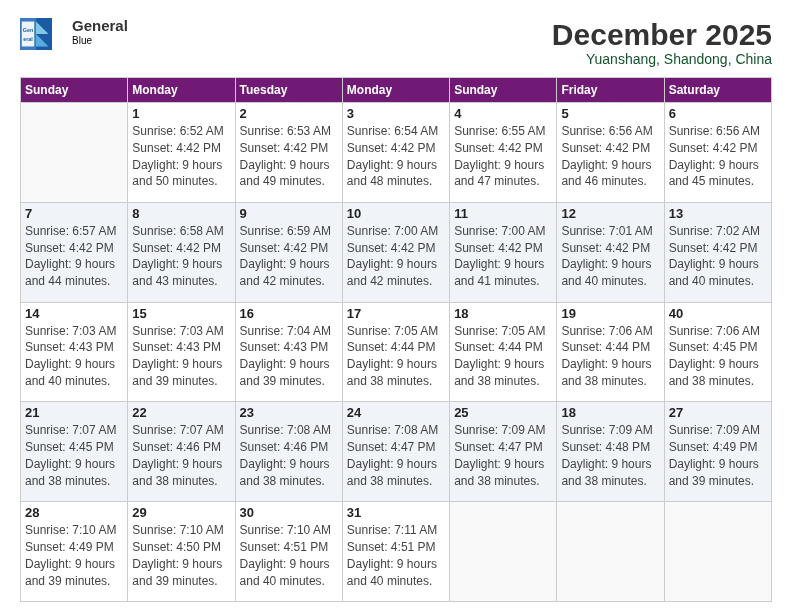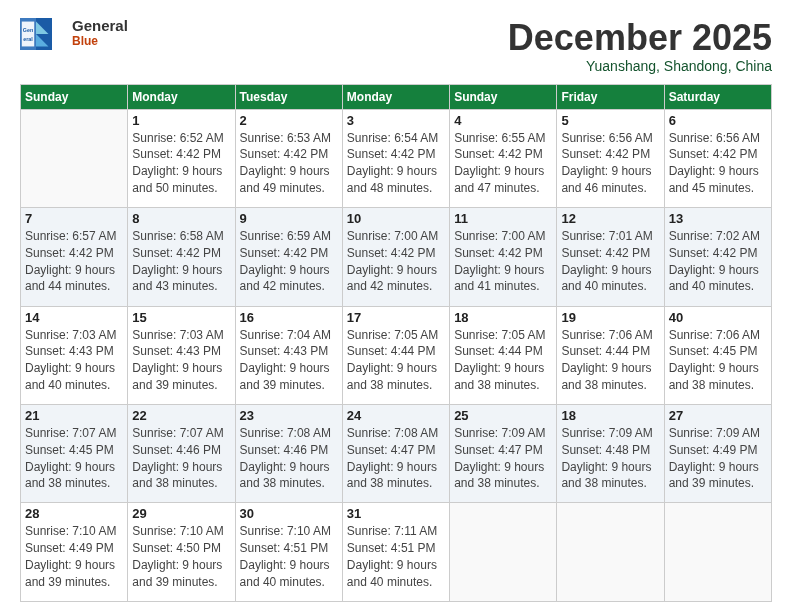--- a/index.html
+++ b/index.html
@@ -32,48 +32,48 @@
       display: flex;
       flex-direction: column;
       line-height: 1.1;
     }
     .logo-general {
       font-size: 15px;
       font-weight: bold;
       color: #333;
     }
     .logo-blue {
-      font-size: 12px;
-      font-weight: bold;
-      color: #c2410c;
+      font-size: 10px;
+      font-weight: normal;
+      color: #000000;
     }
     .logo-icon {
       width: 32px;
       height: 32px;
     }
     .title-block {
       text-align: right;
     }
     .month-title {
-      font-size: 36px;
+      font-size: 30px;
       font-weight: bold;
       color: #333;
       line-height: 1.1;
     }
     .location {
       font-size: 14px;
       color: #14532d;
     }
     .calendar {
       width: 100%;
       border-collapse: collapse;
       flex: 1;
     }
     .calendar th {
-      background-color: #15803d;
+      background-color: #701a75;
       color: white;
       font-size: 12px;
       font-weight: bold;
       padding: 5px 4px;
       text-align: left;
       border: 1px solid #ccc;
     }
     .calendar td {
       vertical-align: top;
       border: 1px solid #ccc;

